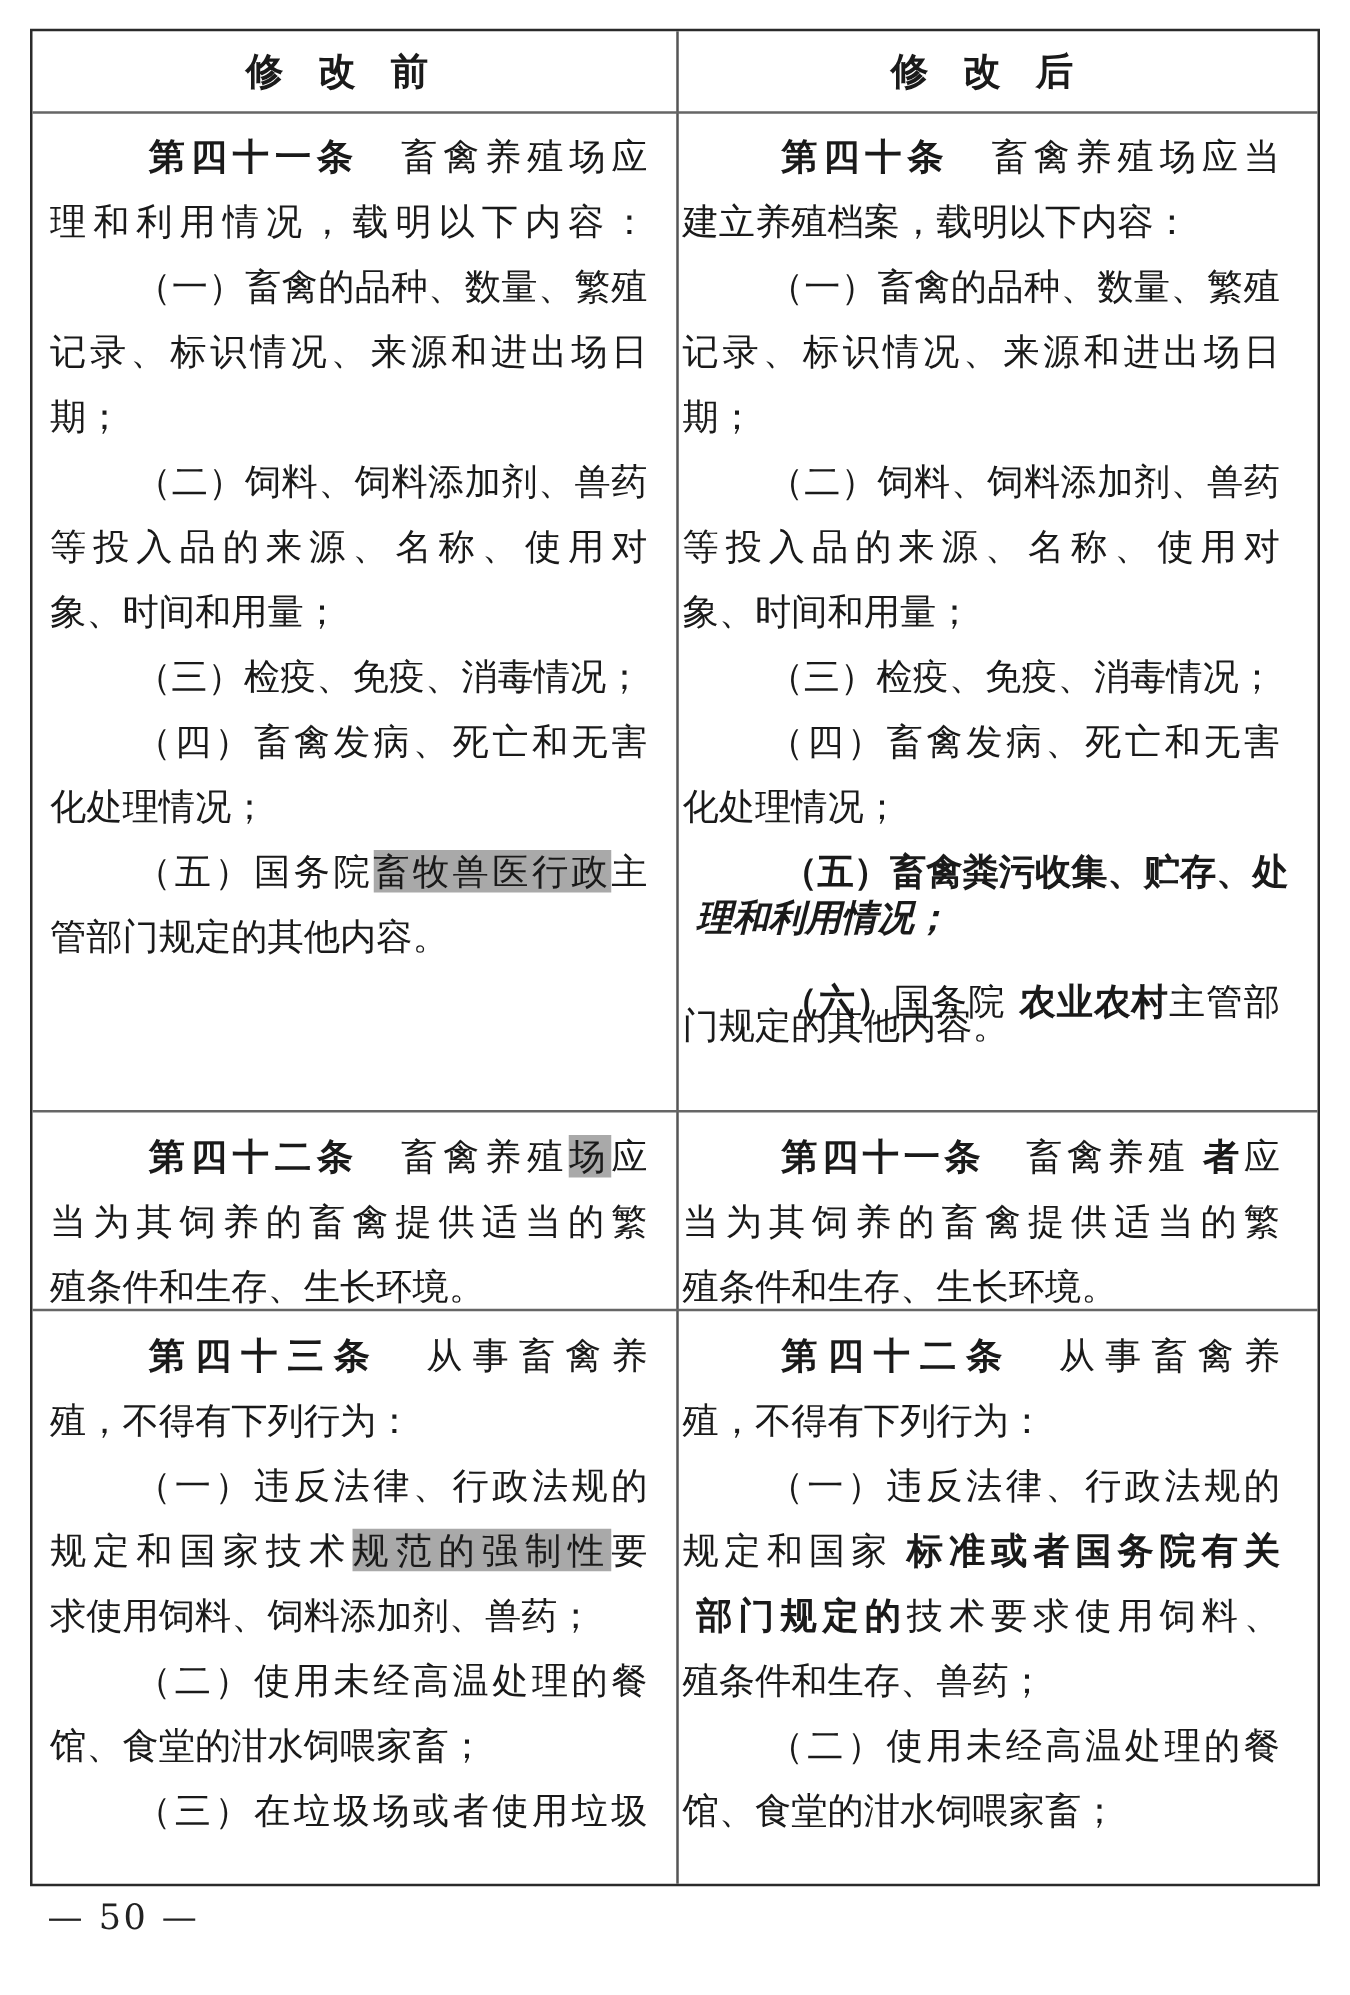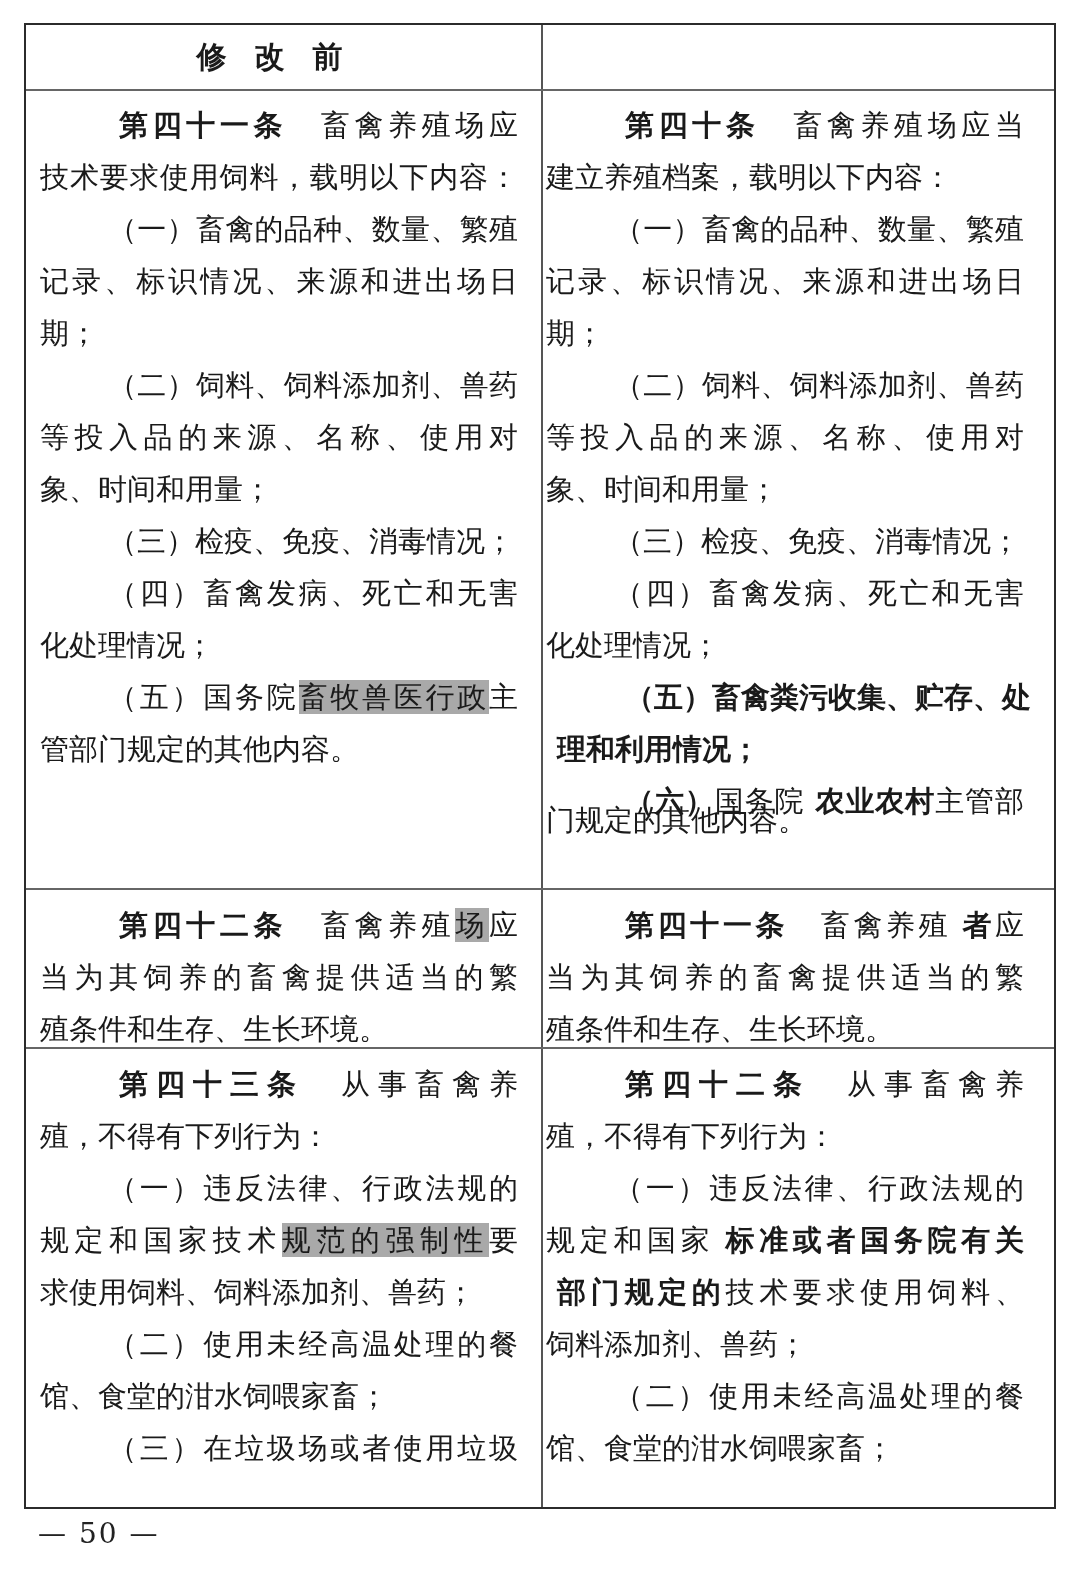--- a/index.html
+++ b/index.html
@@ -25,30 +25,31 @@
   .seg.bold { font-family: "DejaVu Sans", "Liberation Sans", sans-serif; font-weight: bold; margin-left: 11px; }
   .seg.hl { background: #a9a9a9; }
   .footer { position: absolute; left: 38px; top: 1517px; font-size: 28px;
             font-family: "DejaVu Serif", "Liberation Serif", serif; color: #222; letter-spacing: 2px; }
 </style>
 </head>
 <body>
 
 <div class="table">
   <div class="head-cell left">修改前</div>
+  <div class="head-cell right">修改后</div>
   <div class="vdiv"></div>
   <div id="dividers">
       <div class="hdiv" style="top: 64px;"></div>
       <div class="hdiv" style="top: 863px;"></div>
       <div class="hdiv" style="top: 1022px;"></div>
     </div>
   <div id="rows">
       <div class="col left" style="top: 74px;">
         <div class="line indent" style="top: 0px;"><span class="seg bold">第四十一条</span><span class="seg">　畜禽养殖场应</span></div>
-        <div class="line" style="top: 52px;"><span class="seg">技术要求使用饲料，载明以下内容：</span></div>
+        <div class="line" style="top: 52px;"><span class="seg">理和利用情况，载明以下内容：</span></div>
         <div class="line indent" style="top: 104px;"><span class="seg">（一）畜禽的品种、数量、繁殖</span></div>
         <div class="line" style="top: 156px;"><span class="seg">记录、标识情况、来源和进出场日</span></div>
         <div class="line last" style="top: 208px;"><span class="seg">期；</span></div>
         <div class="line indent" style="top: 260px;"><span class="seg">（二）饲料、饲料添加剂、兽药</span></div>
         <div class="line" style="top: 312px;"><span class="seg">等投入品的来源、名称、使用对</span></div>
         <div class="line last" style="top: 364px;"><span class="seg">象、时间和用量；</span></div>
         <div class="line indent last" style="top: 416px;"><span class="seg">（三）检疫、免疫、消毒情况；</span></div>
         <div class="line indent" style="top: 468px;"><span class="seg">（四）畜禽发病、死亡和无害</span></div>
         <div class="line last" style="top: 520px;"><span class="seg">化处理情况；</span></div>
         <div class="line indent" style="top: 572px;"><span class="seg">（五）国务院</span><span class="seg hl">畜牧兽医行政</span><span class="seg">主</span></div>
@@ -60,21 +61,21 @@
         <div class="line indent" style="top: 104px;"><span class="seg">（一）畜禽的品种、数量、繁殖</span></div>
         <div class="line" style="top: 156px;"><span class="seg">记录、标识情况、来源和进出场日</span></div>
         <div class="line last" style="top: 208px;"><span class="seg">期；</span></div>
         <div class="line indent" style="top: 260px;"><span class="seg">（二）饲料、饲料添加剂、兽药</span></div>
         <div class="line" style="top: 312px;"><span class="seg">等投入品的来源、名称、使用对</span></div>
         <div class="line last" style="top: 364px;"><span class="seg">象、时间和用量；</span></div>
         <div class="line indent last" style="top: 416px;"><span class="seg">（三）检疫、免疫、消毒情况；</span></div>
         <div class="line indent" style="top: 468px;"><span class="seg">（四）畜禽发病、死亡和无害</span></div>
         <div class="line last" style="top: 520px;"><span class="seg">化处理情况；</span></div>
         <div class="line indent" style="top: 572px;"><span class="seg bold">（五）畜禽粪污收集、贮存、处</span></div>
-        <div class="line last" style="top: 624px;"><span class="seg bold">理和利用情况；</span></div>
+        <div class="line last" style="top: 609px; font-style: italic;"><span class="seg bold">理和利用情况；</span></div>
         <div class="line indent" style="top: 676px;"><span class="seg bold">（六）</span><span class="seg">国务院</span><span class="seg bold">农业农村</span><span class="seg">主管部</span></div>
         <div class="line last" style="top: 695px;"><span class="seg">门规定的其他内容。</span></div>
       </div>
       <div class="col left" style="top: 874px;">
         <div class="line indent" style="top: 0px;"><span class="seg bold">第四十二条</span><span class="seg">　畜禽养殖</span><span class="seg hl">场</span><span class="seg">应</span></div>
         <div class="line" style="top: 52px;"><span class="seg">当为其饲养的畜禽提供适当的繁</span></div>
         <div class="line last" style="top: 104px;"><span class="seg">殖条件和生存、生长环境。</span></div>
       </div>
       <div class="col right" style="top: 874px;">
         <div class="line indent" style="top: 0px;"><span class="seg bold">第四十一条</span><span class="seg">　畜禽养殖</span><span class="seg bold">者</span><span class="seg">应</span></div>
@@ -90,20 +91,20 @@
         <div class="line indent" style="top: 260px;"><span class="seg">（二）使用未经高温处理的餐</span></div>
         <div class="line last" style="top: 312px;"><span class="seg">馆、食堂的泔水饲喂家畜；</span></div>
         <div class="line indent" style="top: 364px;"><span class="seg">（三）在垃圾场或者使用垃圾</span></div>
       </div>
       <div class="col right" style="top: 1033px;">
         <div class="line indent" style="top: 0px;"><span class="seg bold">第四十二条</span><span class="seg">　从事畜禽养</span></div>
         <div class="line last" style="top: 52px;"><span class="seg">殖，不得有下列行为：</span></div>
         <div class="line indent" style="top: 104px;"><span class="seg">（一）违反法律、行政法规的</span></div>
         <div class="line" style="top: 156px;"><span class="seg">规定和国家</span><span class="seg bold">标准或者国务院有关</span></div>
         <div class="line" style="top: 208px;"><span class="seg bold">部门规定的</span><span class="seg">技术要求使用饲料、</span></div>
-        <div class="line last" style="top: 260px;"><span class="seg">饲料添加剂、兽药；</span></div>
+        <div class="line last" style="top: 260px;"><span class="seg">殖条件和生存、兽药；</span></div>
         <div class="line indent" style="top: 312px;"><span class="seg">（二）使用未经高温处理的餐</span></div>
         <div class="line last" style="top: 364px;"><span class="seg">馆、食堂的泔水饲喂家畜；</span></div>
       </div>
     </div>
 </div>
 
 <div class="footer">— 50 —</div>
 
 </body></html>

